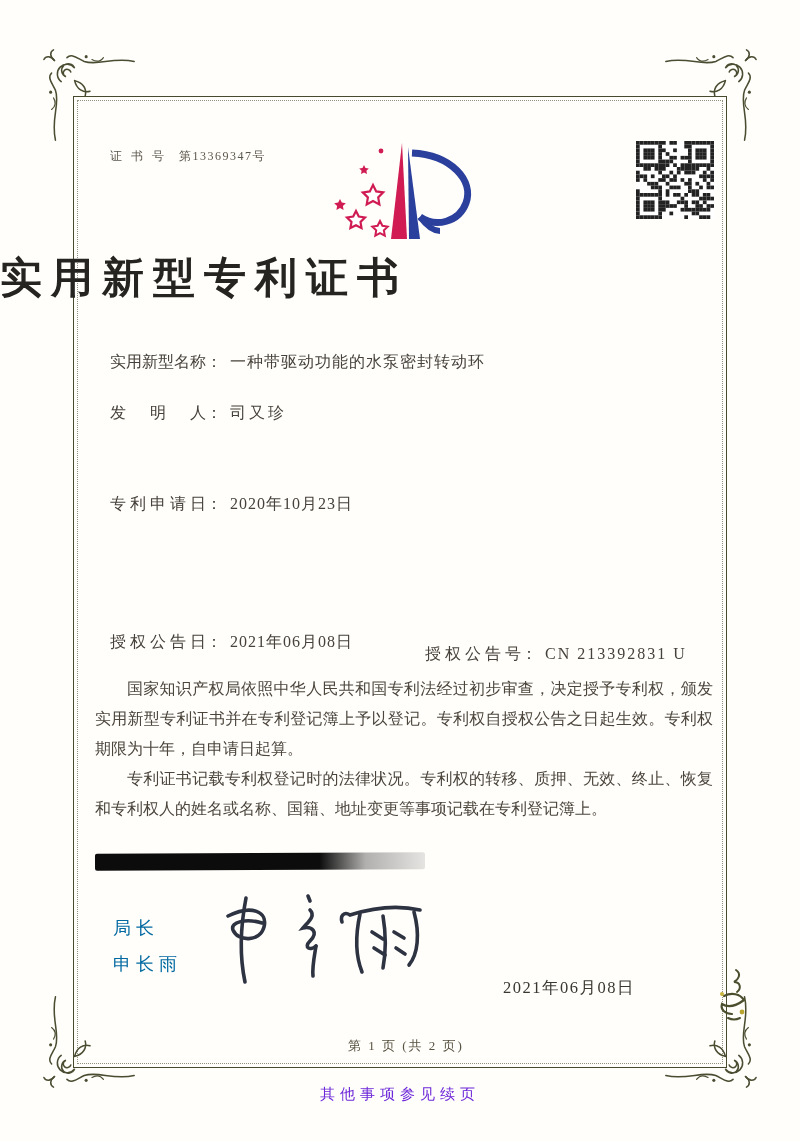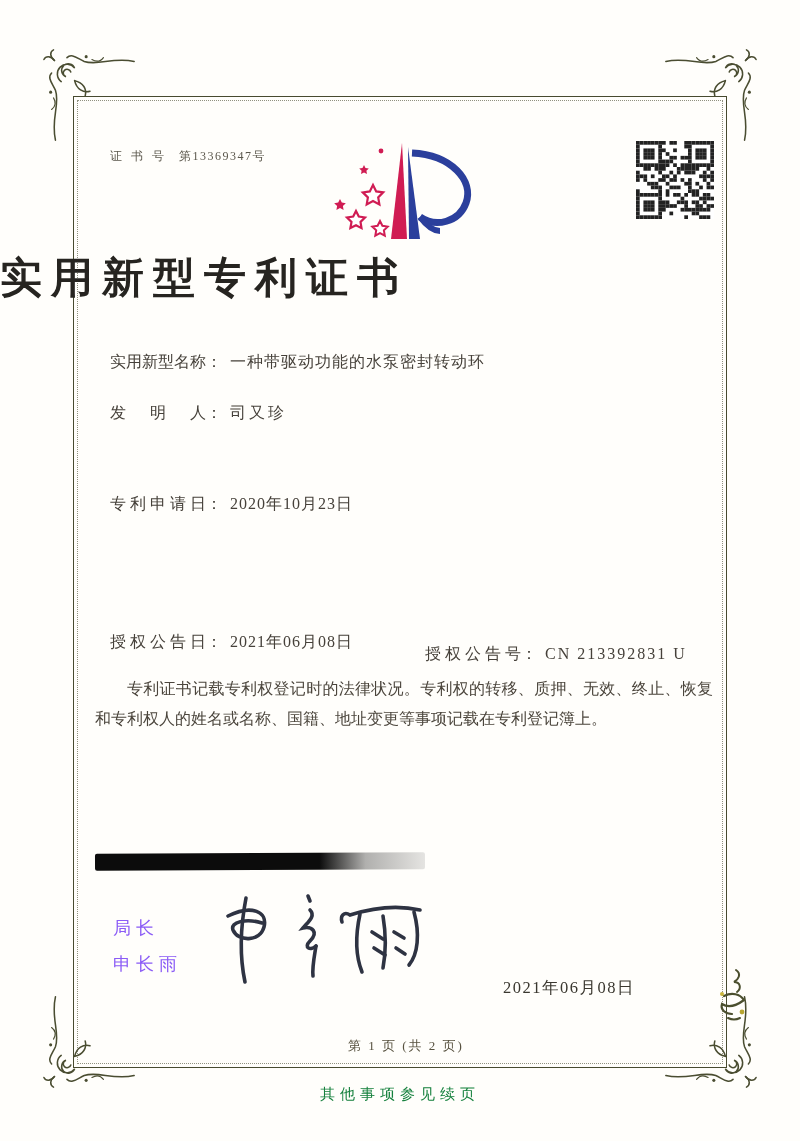--- a/index.html
+++ b/index.html
@@ -39,30 +39,30 @@
   
   .body-text{position:absolute;left:95px;width:618px;top:674px;
     font-size:16px;line-height:30px;color:#4b453c;text-align:justify;}
   .body-text p{margin:0;text-indent:2em;}
   
   .smudge{position:absolute;left:95px;top:853px;width:330px;height:17px;
     background:linear-gradient(to right,#0c0c0c 0%,#0c0c0c 68%,rgba(30,30,30,.35) 82%,rgba(40,40,40,.12) 100%);
     border-radius:2px;transform:rotate(-.25deg);}
   .stain{position:absolute;left:714px;top:966px;width:36px;height:58px;}
   
-  .signer{position:absolute;left:113px;top:910px;font-size:18px;color:#8b5cf6;
+  .signer{position:absolute;left:113px;top:910px;font-size:18px;color:#0369a1;
     letter-spacing:5px;line-height:36px;}
   .signature{position:absolute;left:212px;top:882px;width:235px;height:108px;}
   .issue-date{position:absolute;left:503px;top:977px;font-size:16.5px;
     color:#3a372f;letter-spacing:1.5px;}
   
   .page-ind{position:absolute;left:12px;right:0;top:1037px;text-align:center;
     font-size:13px;color:#57513f;letter-spacing:2px;}
   .cont-note{position:absolute;left:0;right:0;top:1085px;text-align:center;
-    font-size:15px;color:#15803d;letter-spacing:5px;}
+    font-size:15px;color:#6d28d9;letter-spacing:5px;}
 </style>
 </head>
 <body>
 
 <div class="page">
 
   <div class="corner c-tl">
     <svg viewBox="0 0 100 100" fill="none" stroke="#4a4d31" stroke-width="1.6" stroke-linecap="round">
       <path d="M96,14 C74,9 58,19 44,14 C37,11 31,5 26,10"></path>
       <path d="M14,96 C9,74 19,58 14,44 C11,37 5,31 10,26"></path>
@@ -393,20 +393,21 @@
     <span class="flabel">专利申请日</span><span class="fcolon">：</span><span class="fvalue">2020年10月23日</span>
   </div>
   <div class="frow" style="top:632px">
     <span class="flabel">授权公告日</span><span class="fcolon">：</span><span class="fvalue">2021年06月08日</span>
     <span class="grant2">
       <span class="flabel">授权公告号</span><span class="fcolon">：</span><span class="fvalue" style="letter-spacing:2px">CN 213392831 U</span>
     </span>
   </div>
 
   <div class="body-text">
+    <p>国家知识产权局依照中华人民共和国专利法经过初步审查，决定授予专利权，颁发实用新型专利证书并在专利登记簿上予以登记。专利权自授权公告之日起生效。专利权期限为十年，自申请日起算。</p>
     <p>专利证书记载专利权登记时的法律状况。专利权的转移、质押、无效、终止、恢复和专利权人的姓名或名称、国籍、地址变更等事项记载在专利登记簿上。</p>
   </div>
 
   <div class="smudge"></div>
 
   <div class="signer">
     <div>局长</div>
     <div>申长雨</div>
   </div>
 

